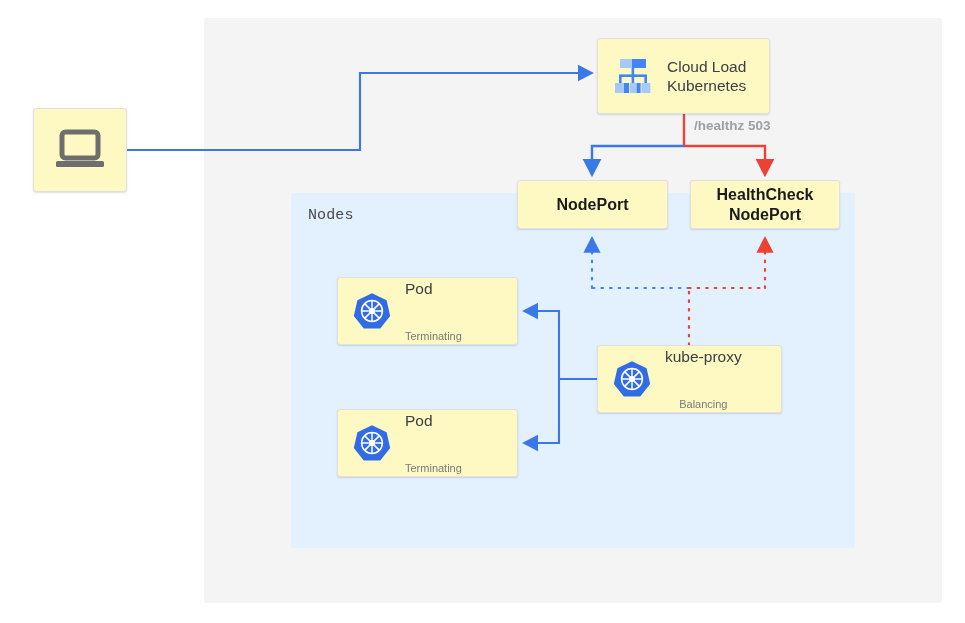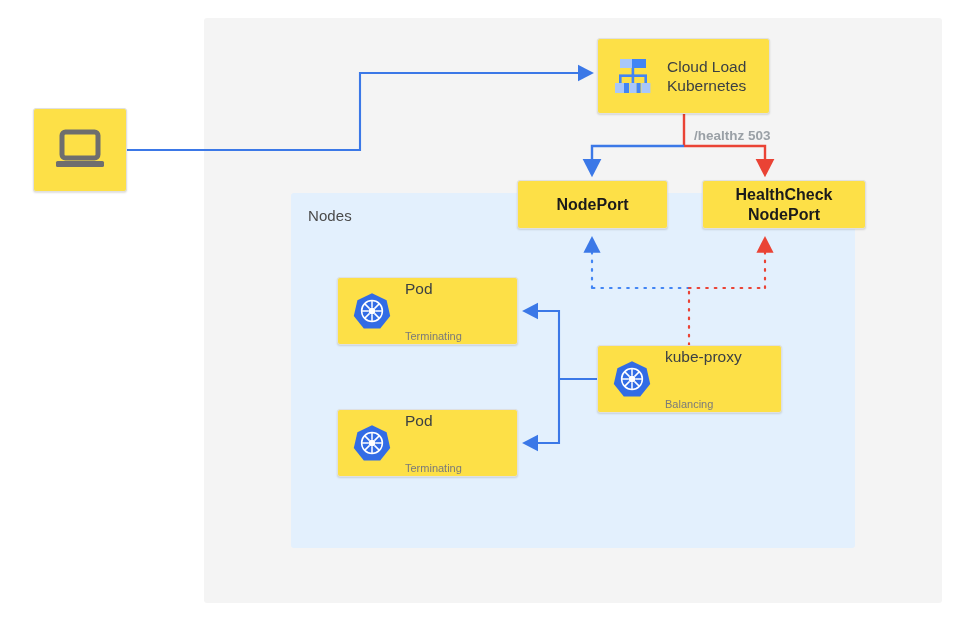--- a/index.html
+++ b/index.html
@@ -16,57 +16,58 @@
     background:#f4f4f4;border-radius:3px;
   }
   .nodes-panel{
     position:absolute;left:291px;top:193px;width:564px;height:355px;
     background:#e3f0fd;border-radius:3px;
   }
   .nodes-label{
     position:absolute;left:308px;top:207px;
     font-size:15px;color:#4a4a4a;letter-spacing:.1px;
     white-space:nowrap;
+    font-family:Liberation Mono, monospace;
   }
 
   
   .card{
-    position:absolute;background:#fde047;border:1px solid #e0e0e0;
+    position:absolute;background:#fef9c3;border:1px solid #e0e0e0;
     border-radius:3px;box-sizing:border-box;
     box-shadow:0 1px 2px rgba(0,0,0,.13);
   }
   .card-row{
     display:flex;align-items:center;height:100%;
     padding:0 14px;box-sizing:border-box;gap:13px;
   }
   .card-text{display:flex;flex-direction:column;justify-content:center;line-height:1.24;}
   .card-title{font-size:15.5px;color:#3c4043;white-space:nowrap;}
   .card-sub{font-size:11px;color:#7a7a7a;white-space:nowrap;margin-top:32px;}
   .card-center{
     display:flex;align-items:center;justify-content:center;height:100%;
     text-align:center;font-weight:bold;font-size:16px;color:#1b1b1b;
     line-height:1.22;
   }
 
   
   .box-client {left:33px;  top:108px; width:94px;  height:84px;}
   .box-clb    {left:597px; top:38px;  width:173px; height:76px;}
   .box-np     {left:517px; top:180px; width:151px; height:49px;}
-  .box-hcnp   {left:690px; top:180px; width:164px; height:49px;margin-left:12px;}
+  .box-hcnp   {left:690px; top:180px; width:150px; height:49px;}
   .box-pod1   {left:337px; top:277px; width:181px; height:68px;}
   .box-pod2   {left:337px; top:409px; width:181px; height:68px;}
-  .box-kproxy {left:597px; top:345px; width:185px; height:68px;}
+  .box-kproxy {left:597px; top:345px; width:185px; height:68px;text-align:center;}
 
   .client-inner{display:flex;align-items:center;justify-content:center;height:100%;}
 
   
   #wires{position:absolute;left:0;top:0;width:965px;height:623px;pointer-events:none;}
 
   .healthz-label{
-    position:absolute;left:694px;top:128px;
+    position:absolute;left:694px;top:118px;
     font-size:13.5px;font-weight:bold;color:#9aa0a6;white-space:nowrap;
   }
 </style>
 </head>
 <body>
 
 <div id="stage">
 
   <div class="outer-panel"></div>
   <div class="nodes-panel"></div>

